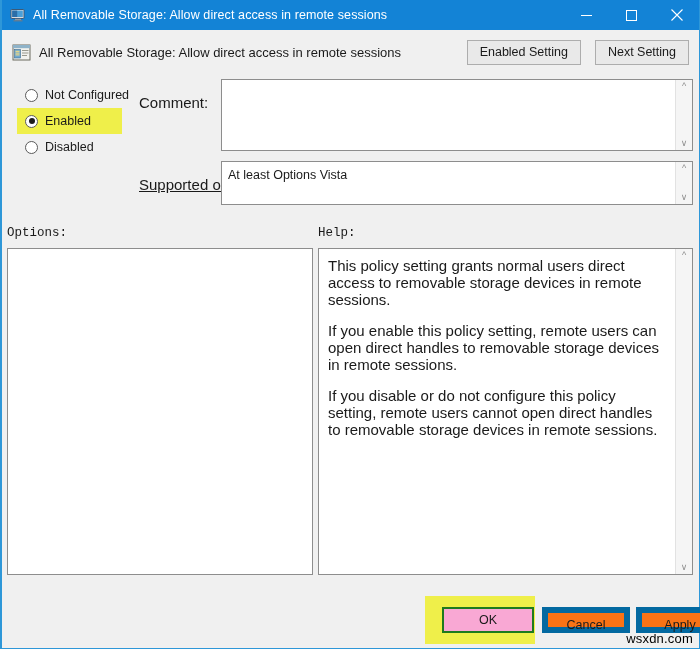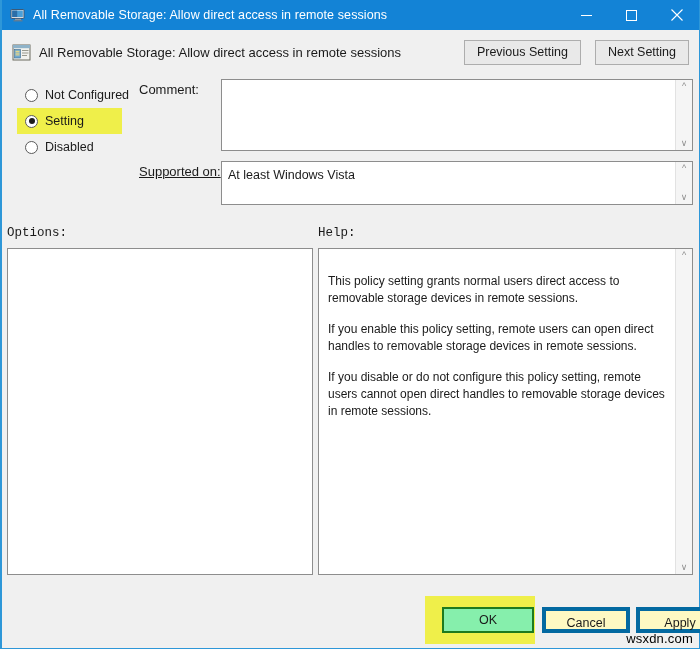--- a/index.html
+++ b/index.html
@@ -156,23 +156,24 @@
     background: #1a1a1a;
   }
   .radio-label {
     font-size: 12.5px;
     color: #1a1a1a;
     white-space: nowrap;
   }
 
   .field-label {
     position: absolute;
-    font-size: 13px;
+    font-size: 15px;
     color: #1a1a1a;
     white-space: nowrap;
+    margin-top: 12px;
   }
   .lbl-comment { left: 137px; top: 8px; }
   .lbl-supported { left: 137px; top: 90px; text-decoration: underline; }
 
   .textbox {
     position: absolute;
     background: #ffffff;
     border: 1px solid #8d8d8d;
     box-sizing: border-box;
     display: flex;
@@ -246,22 +247,22 @@
     width: 306px;
     height: 327px;
   }
   .pane-help {
     left: 316px;
     width: 375px;
     height: 327px;
   }
   .help-text {
     flex: 1 1 auto;
-    padding: 24px 9px;
-    font-size: 12px;
+    padding: 8px 9px;
+    font-size: 15px;
     color: #1a1a1a;
     line-height: 17px;
     overflow: hidden;
   }
   .help-text p {
     margin: 0 0 14px 0;
   }
   .help-text p:last-child { margin-bottom: 16px; }
 
   
@@ -277,21 +278,21 @@
     width: 110px;
     height: 48px;
     background: #efef4a;
   }
   .btn-ok {
     position: absolute;
     left: 440px;
     top: 13px;
     width: 92px;
     height: 26px;
-    background: #86efac;
+    background: #f9a8d4;
     border: 2px solid #1e7a1e;
     box-sizing: border-box;
     font-size: 12.5px;
     color: #1a1a1a;
     line-height: 22px;
     text-align: center;
     cursor: default;
   }
   .btn-cancel {
     position: absolute;
@@ -301,22 +302,22 @@
     height: 26px;
   }
   .btn-apply {
     position: absolute;
     left: 634px;
     top: 13px;
     width: 88px;
     height: 26px;
   }
   .btn-foot {
-    background: #fef9c3;
-    border: 4px solid #0369a1;
+    background: #f97316;
+    border: 6px solid #0369a1;
     box-sizing: border-box;
     font-size: 12.5px;
     color: #1a1a1a;
     line-height: 24px;
     text-align: center;
     cursor: default;
   }
   .watermark {
     position: absolute;
     right: 6px;
@@ -371,54 +372,54 @@
         <rect x="3.5" y="7.8" width="4" height="1" fill="#ffe07a"></rect>
         <rect x="3.5" y="9.6" width="4" height="1" fill="#ffe07a"></rect>
         <rect x="3.5" y="11.4" width="4" height="1" fill="#ffe07a"></rect>
         <rect x="10" y="7" width="6.5" height="1" fill="#9a9a8e"></rect>
         <rect x="10" y="9.5" width="6.5" height="1" fill="#9a9a8e"></rect>
         <rect x="10" y="12" width="5" height="1" fill="#9a9a8e"></rect>
       </svg>
     </div>
     <div class="header-title">All Removable Storage: Allow direct access in remote sessions</div>
     <div class="header-buttons">
-      <div class="btn">Previous Setting</div>
+      <div class="btn">Enabled Setting</div>
       <div class="btn">Next Setting</div>
     </div>
   </div>
 
   <div class="top-section">
 
     <div class="radio-group">
       <div class="radio-row">
         <span class="radio-mark"></span>
         <span class="radio-label">Not Configured</span>
       </div>
       <div class="radio-row checked highlight">
         <span class="radio-mark"></span>
-        <span class="radio-label">Setting</span>
+        <span class="radio-label">Enabled</span>
       </div>
       <div class="radio-row">
         <span class="radio-mark"></span>
         <span class="radio-label">Disabled</span>
       </div>
     </div>
 
     <div class="field-label lbl-comment">Comment:</div>
     <div class="textbox tb-comment">
       <div class="tb-text"></div>
       <div class="scroll-col">
         <span class="scroll-arrow">^</span>
         <span class="scroll-arrow">∨</span>
       </div>
     </div>
 
     <div class="field-label lbl-supported">Supported on:</div>
     <div class="textbox tb-supported">
-      <div class="tb-text">At least Windows Vista</div>
+      <div class="tb-text">At least Options Vista</div>
       <div class="scroll-col">
         <span class="scroll-arrow">^</span>
         <span class="scroll-arrow">∨</span>
       </div>
     </div>
   </div>
 
   <div class="mid-labels">
     <div class="lbl-options">Options:</div>
     <div class="lbl-help">Help:</div>

